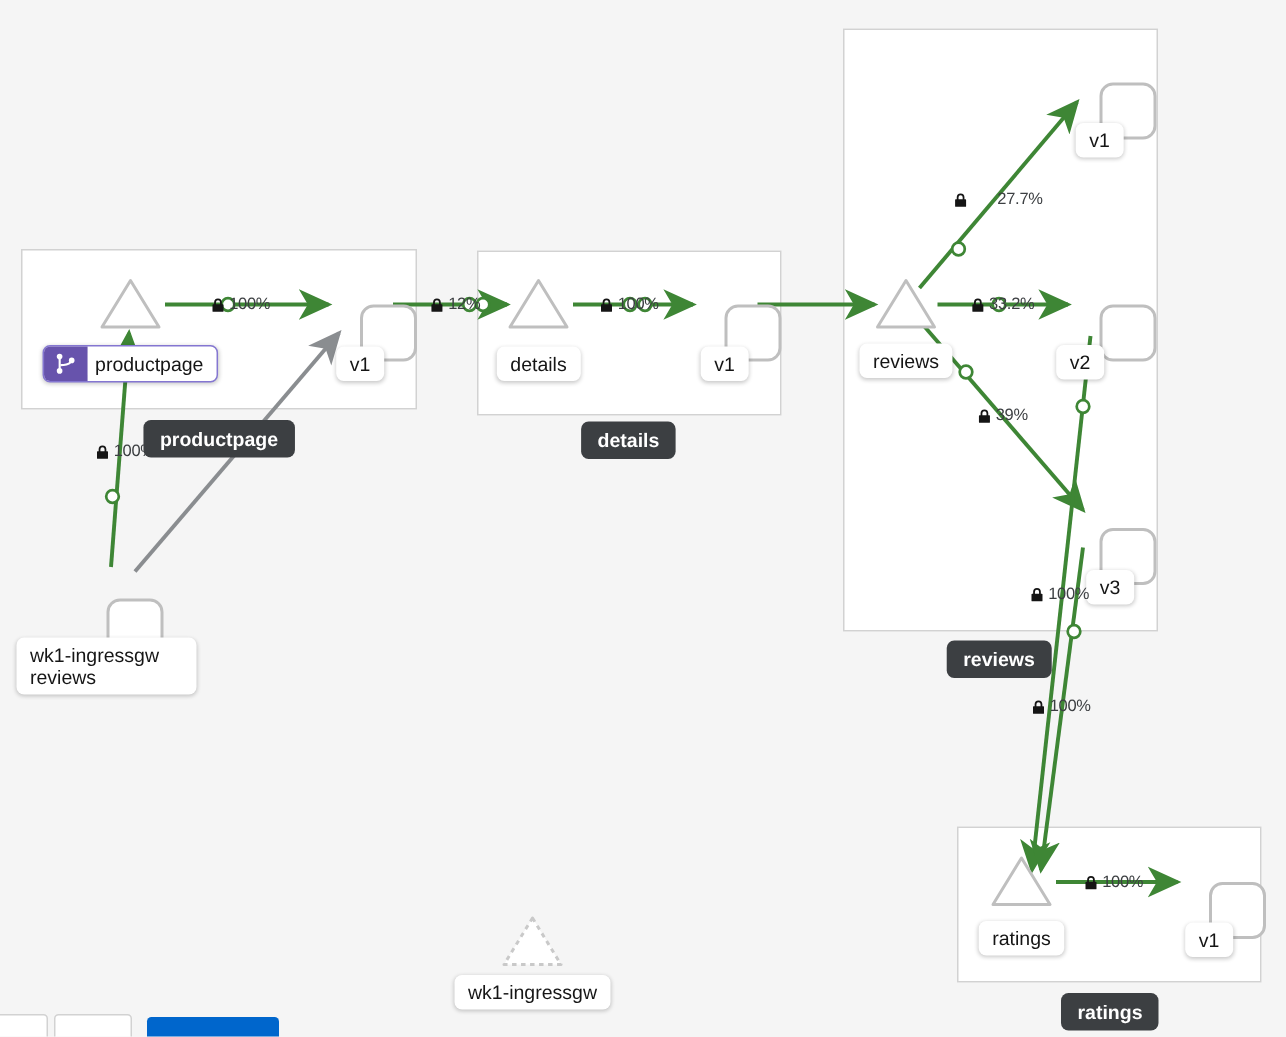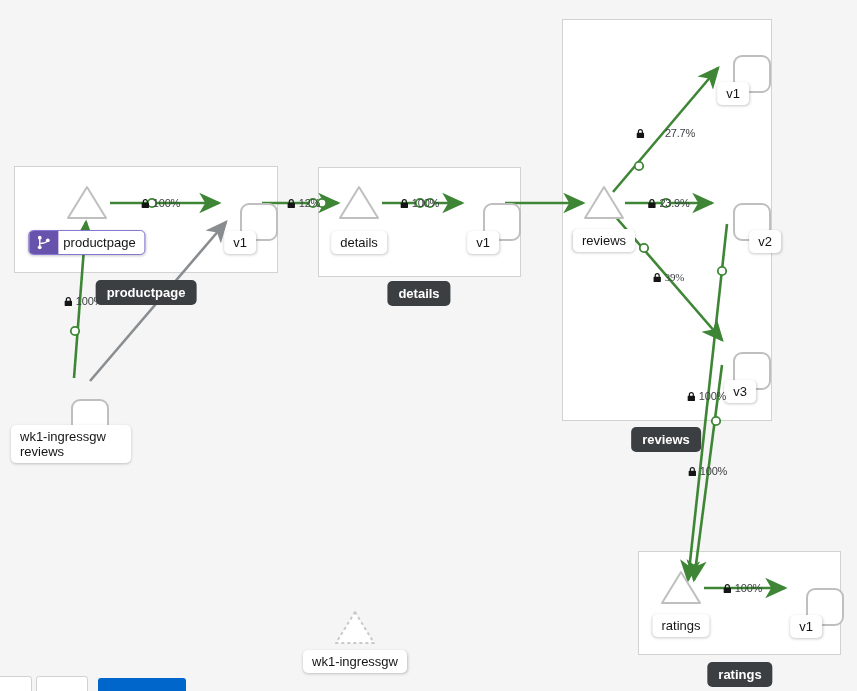--- a/index.html
+++ b/index.html
@@ -193,21 +193,21 @@
     <svg class="tri" viewBox="0 0 44 38">
       <path d="M22 3 L41 34 L3 34 Z" fill="#ffffff" stroke="#bfbfbf" stroke-width="2" stroke-linejoin="round"></path>
     </svg>
   </div>
   <div class="nlabel" style="left:604px;top:229px;">reviews</div>
 
   <div class="node-ver" style="left:733px;top:55px;"></div>
   <div class="nlabel" style="left:733px;top:82px;">v1</div>
 
   <div class="node-ver" style="left:733px;top:203px;"></div>
-  <div class="nlabel" style="left:765px;top:230px;">v2</div>
+  <div class="nlabel" style="left:720px;top:230px;">v2</div>
 
   <div class="node-ver" style="left:733px;top:352px;"></div>
   <div class="nlabel" style="left:740px;top:380px;">v3</div>
 
   <div class="node-app" style="left:681px;top:588px;">
     <svg class="tri" viewBox="0 0 44 38">
       <path d="M22 3 L41 34 L3 34 Z" fill="#ffffff" stroke="#bfbfbf" stroke-width="2" stroke-linejoin="round"></path>
     </svg>
   </div>
   <div class="nlabel" style="left:681px;top:614px;">ratings</div>
@@ -253,24 +253,24 @@
     <svg class="lock" viewBox="0 0 12 12" fill="#151515">
       <path d="M3.2 5.2V3.9a2.8 2.8 0 0 1 5.6 0v1.3h.7a.5.5 0 0 1 .5.5v4.6a.5.5 0 0 1-.5.5H2.5a.5.5 0 0 1-.5-.5V5.7a.5.5 0 0 1 .5-.5zM4.5 5.2h3V3.9a1.5 1.5 0 0 0-3 0z"></path>
     </svg>
     <span class="pct">27.7%</span>
   </div>
 
   <div class="elabel" style="left:668px;top:203px;">
     <svg class="lock" viewBox="0 0 12 12" fill="#151515">
       <path d="M3.2 5.2V3.9a2.8 2.8 0 0 1 5.6 0v1.3h.7a.5.5 0 0 1 .5.5v4.6a.5.5 0 0 1-.5.5H2.5a.5.5 0 0 1-.5-.5V5.7a.5.5 0 0 1 .5-.5zM4.5 5.2h3V3.9a1.5 1.5 0 0 0-3 0z"></path>
     </svg>
-    <span class="pct">23.9%</span>
-  </div>
-
-  <div class="elabel" style="left:668px;top:277px;font-family:Liberation Serif, serif;">
+    <span class="pct">33.2%</span>
+  </div>
+
+  <div class="elabel" style="left:668px;top:277px;">
     <svg class="lock" viewBox="0 0 12 12" fill="#151515">
       <path d="M3.2 5.2V3.9a2.8 2.8 0 0 1 5.6 0v1.3h.7a.5.5 0 0 1 .5.5v4.6a.5.5 0 0 1-.5.5H2.5a.5.5 0 0 1-.5-.5V5.7a.5.5 0 0 1 .5-.5zM4.5 5.2h3V3.9a1.5 1.5 0 0 0-3 0z"></path>
     </svg>
     <span class="pct">39%</span>
   </div>
 
   <div class="elabel" style="left:706px;top:396px;">
     <svg class="lock" viewBox="0 0 12 12" fill="#151515">
       <path d="M3.2 5.2V3.9a2.8 2.8 0 0 1 5.6 0v1.3h.7a.5.5 0 0 1 .5.5v4.6a.5.5 0 0 1-.5.5H2.5a.5.5 0 0 1-.5-.5V5.7a.5.5 0 0 1 .5-.5zM4.5 5.2h3V3.9a1.5 1.5 0 0 0-3 0z"></path>
     </svg>

